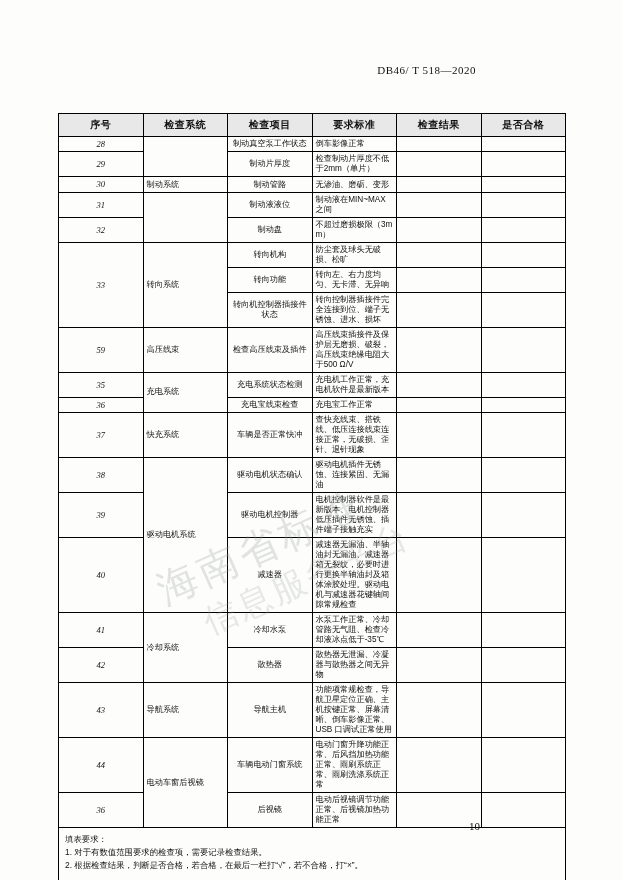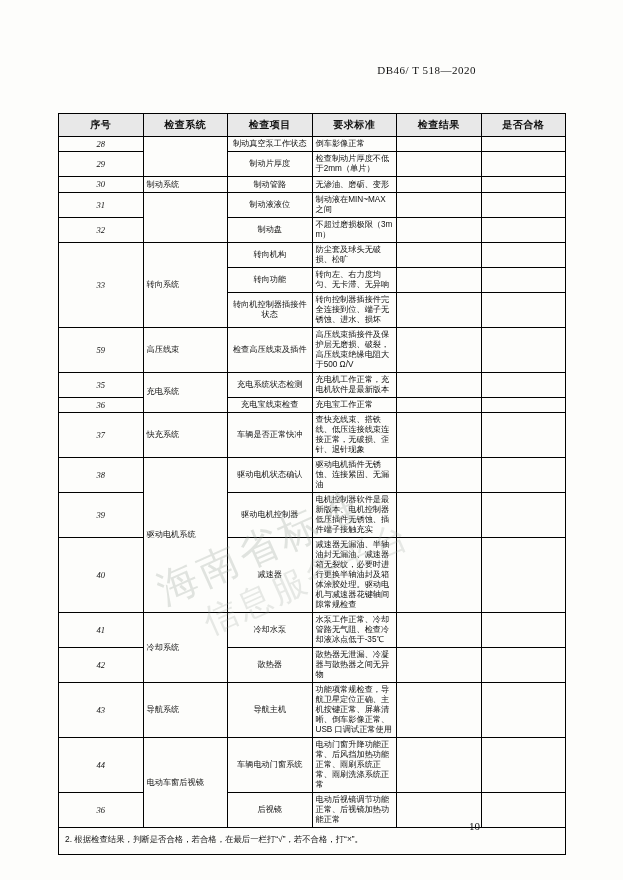--- a/index.html
+++ b/index.html
@@ -313,20 +313,22 @@
           <td class="c-item">后视镜</td>
           <td class="c-std">电动后视镜调节功能正常、后视镜加热功能正常</td>
           <td class="c-res"></td>
           <td class="c-pass"></td>
         </tr>
 
       </tbody>
     </table>
 
     <div class="notes">
+      <div>填表要求：</div>
+      <div>1. 对于有数值范围要求的检查项，需要记录检查结果。</div>
       <div>2. 根据检查结果，判断是否合格，若合格，在最后一栏打“√”，若不合格，打“×”。</div>
     </div>
   </div>
 
   <div class="watermark">海南省标准</div>
   <div class="watermark2">信息服务平台</div>
 
   <div class="page-number">10</div>
 </div>
 

